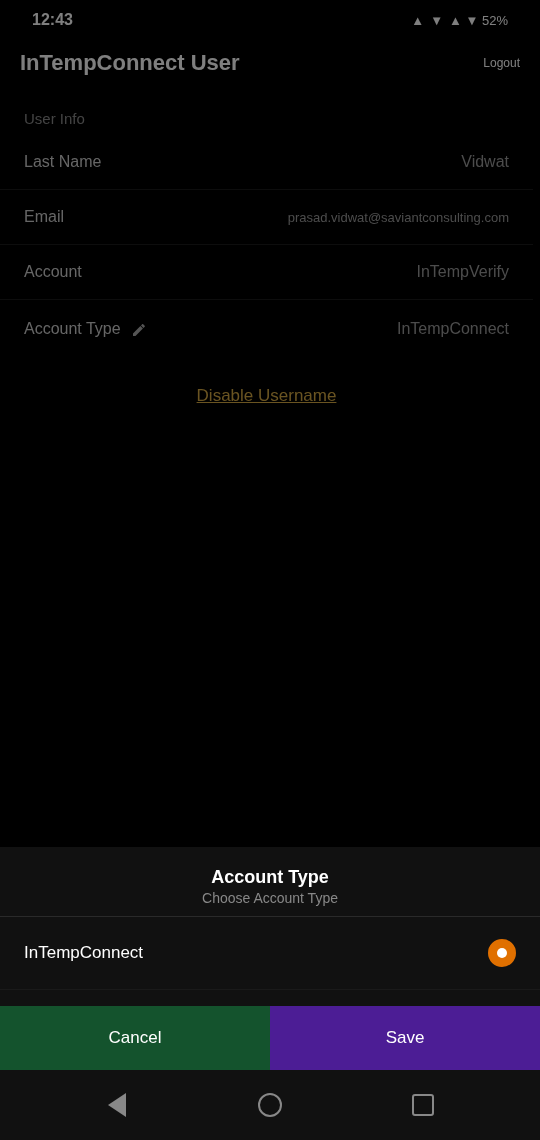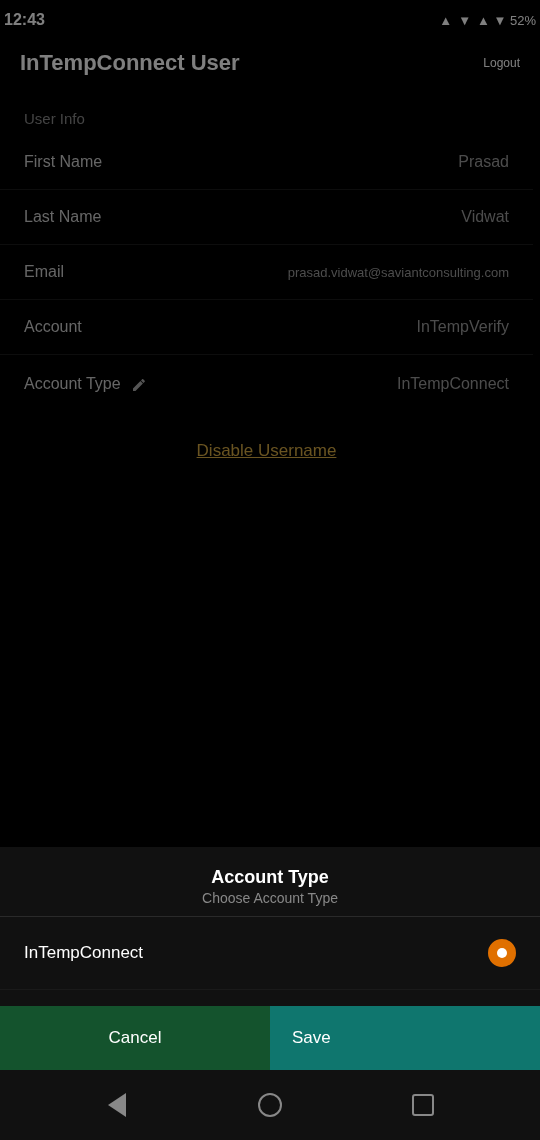--- a/index.html
+++ b/index.html
@@ -11,21 +11,21 @@
       color: #fff;
       overflow: hidden;
       position: relative;
     }
 
     
     .status-bar {
       display: flex;
       justify-content: space-between;
       align-items: center;
-      padding: 8px 4px;
+      padding: 8px 32px;
       height: 40px;
     }
     .status-time {
       font-size: 16px;
       font-weight: 600;
       color: #fff;
     }
     .status-icons {
       display: flex;
       align-items: center;
@@ -212,27 +212,27 @@
       background: #14532d;
       color: #fff;
       border: none;
       padding: 22px;
       font-size: 17px;
       cursor: pointer;
       text-align: center;
     }
     .save-btn {
       flex: 1;
-      background: #0f766e;
+      background: #4c1d95;
       color: #fff;
       border: none;
       padding: 22px;
       font-size: 17px;
       cursor: pointer;
-      text-align: left;
+      text-align: center;
     }
 
     
     .nav-bar {
       position: absolute;
       bottom: 0;
       left: 0;
       right: 0;
       height: 70px;
       background: #111;
@@ -283,24 +283,20 @@
 
 <div class="header">
   <span class="header-title">InTempConnect User</span>
   <button class="logout-btn">Logout</button>
 </div>
 
 <div class="main-content">
 
   <div class="section-header">User Info</div>
 
-  <div class="info-row">
-    <span class="info-label">First Name</span>
-    <span class="info-value">Prasad</span>
-  </div>
 
   <div class="info-row">
     <span class="info-label">Last Name</span>
     <span class="info-value">Vidwat</span>
   </div>
 
   <div class="info-row">
     <span class="info-label">Email</span>
     <span class="info-value" style="font-size:13px;">prasad.vidwat@saviantconsulting.com</span>
   </div>

